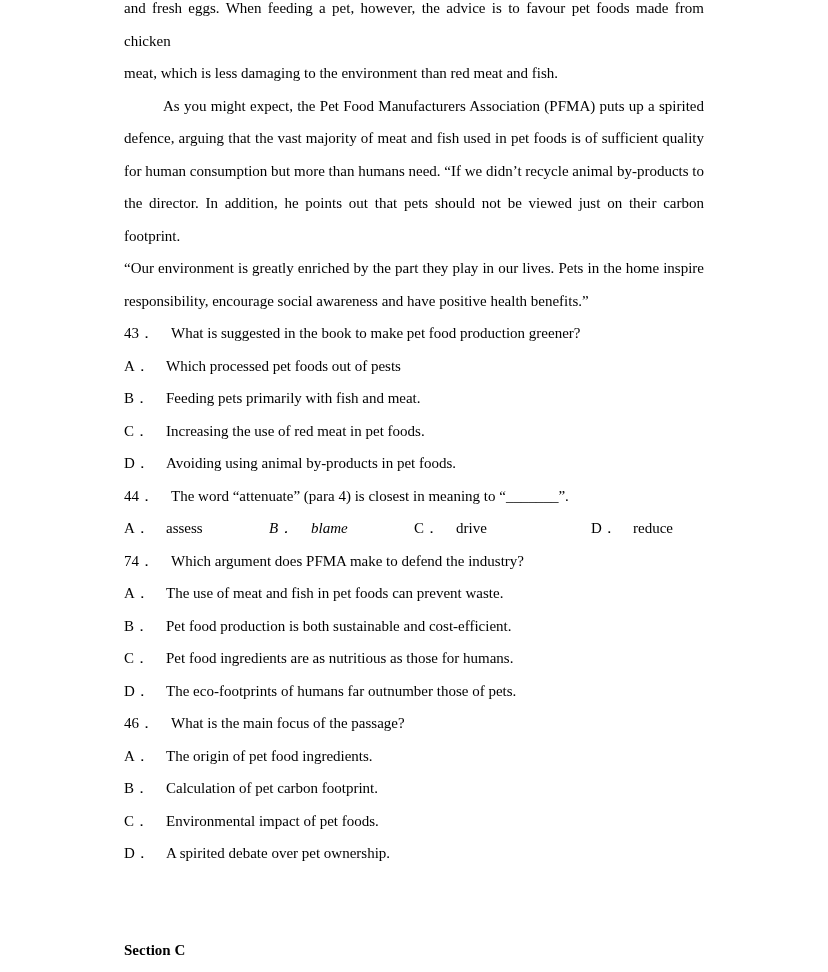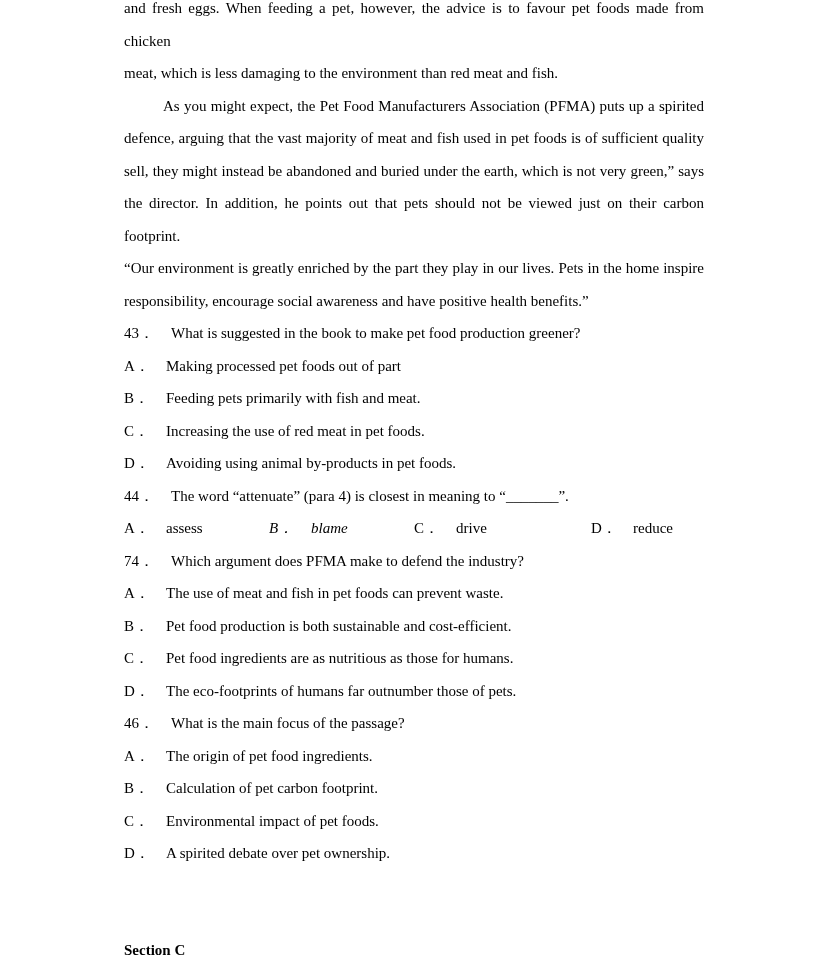--- a/index.html
+++ b/index.html
@@ -53,27 +53,27 @@
 </style>
 </head>
 <body>
 
 <div class="page">
 
   <div class="line justify">and fresh eggs. When feeding a pet, however, the advice is to favour pet foods made from chicken</div>
   <div class="line wrapline">meat, which is less damaging to the environment than red meat and fish.</div>
   <div class="line justify indent">As you might expect, the Pet Food Manufacturers Association (PFMA) puts up a spirited</div>
   <div class="line justify">defence, arguing that the vast majority of meat and fish used in pet foods is of sufficient quality</div>
-  <div class="line justify">sell, they might instead be abandoned and buried under the earth, which is not very green,” says</div>
+  <div class="line justify">for human consumption but more than humans need. “If we didn’t recycle animal by-products to</div>
   <div class="line justify">the director. In addition, he points out that pets should not be viewed just on their carbon footprint.</div>
   <div class="line justify">“Our environment is greatly enriched by the part they play in our lives. Pets in the home inspire</div>
   <div class="line wrapline">responsibility, encourage social awareness and have positive health benefits.”</div>
 
   <div class="line"><span class="qnum">43．</span><span>What is suggested in the book to make pet food production greener?</span></div>
-  <div class="line"><span class="onum">A．</span><span>Making processed pet foods out of part</span></div>
+  <div class="line"><span class="onum">A．</span><span>Which processed pet foods out of pests</span></div>
   <div class="line"><span class="onum">B．</span><span>Feeding pets primarily with fish and meat.</span></div>
   <div class="line"><span class="onum">C．</span><span>Increasing the use of red meat in pet foods.</span></div>
   <div class="line"><span class="onum">D．</span><span>Avoiding using animal by-products in pet foods.</span></div>
 
   <div class="line"><span class="qnum">44．</span><span><span>The word “</span><span class="u">attenuate</span><span>” (para 4) is closest in meaning to “</span><span>_______</span><span>”.</span></span></div>
   <div class="line optrow">
     <span class="optcol"><span class="onum">A．</span><span>assess</span></span>
     <span class="optcol"><span class="onum">B．</span><span>blame</span></span>
     <span class="optcol"><span class="onum">C．</span><span>drive</span></span>
     <span class="optcol"><span class="onum">D．</span><span>reduce</span></span>

